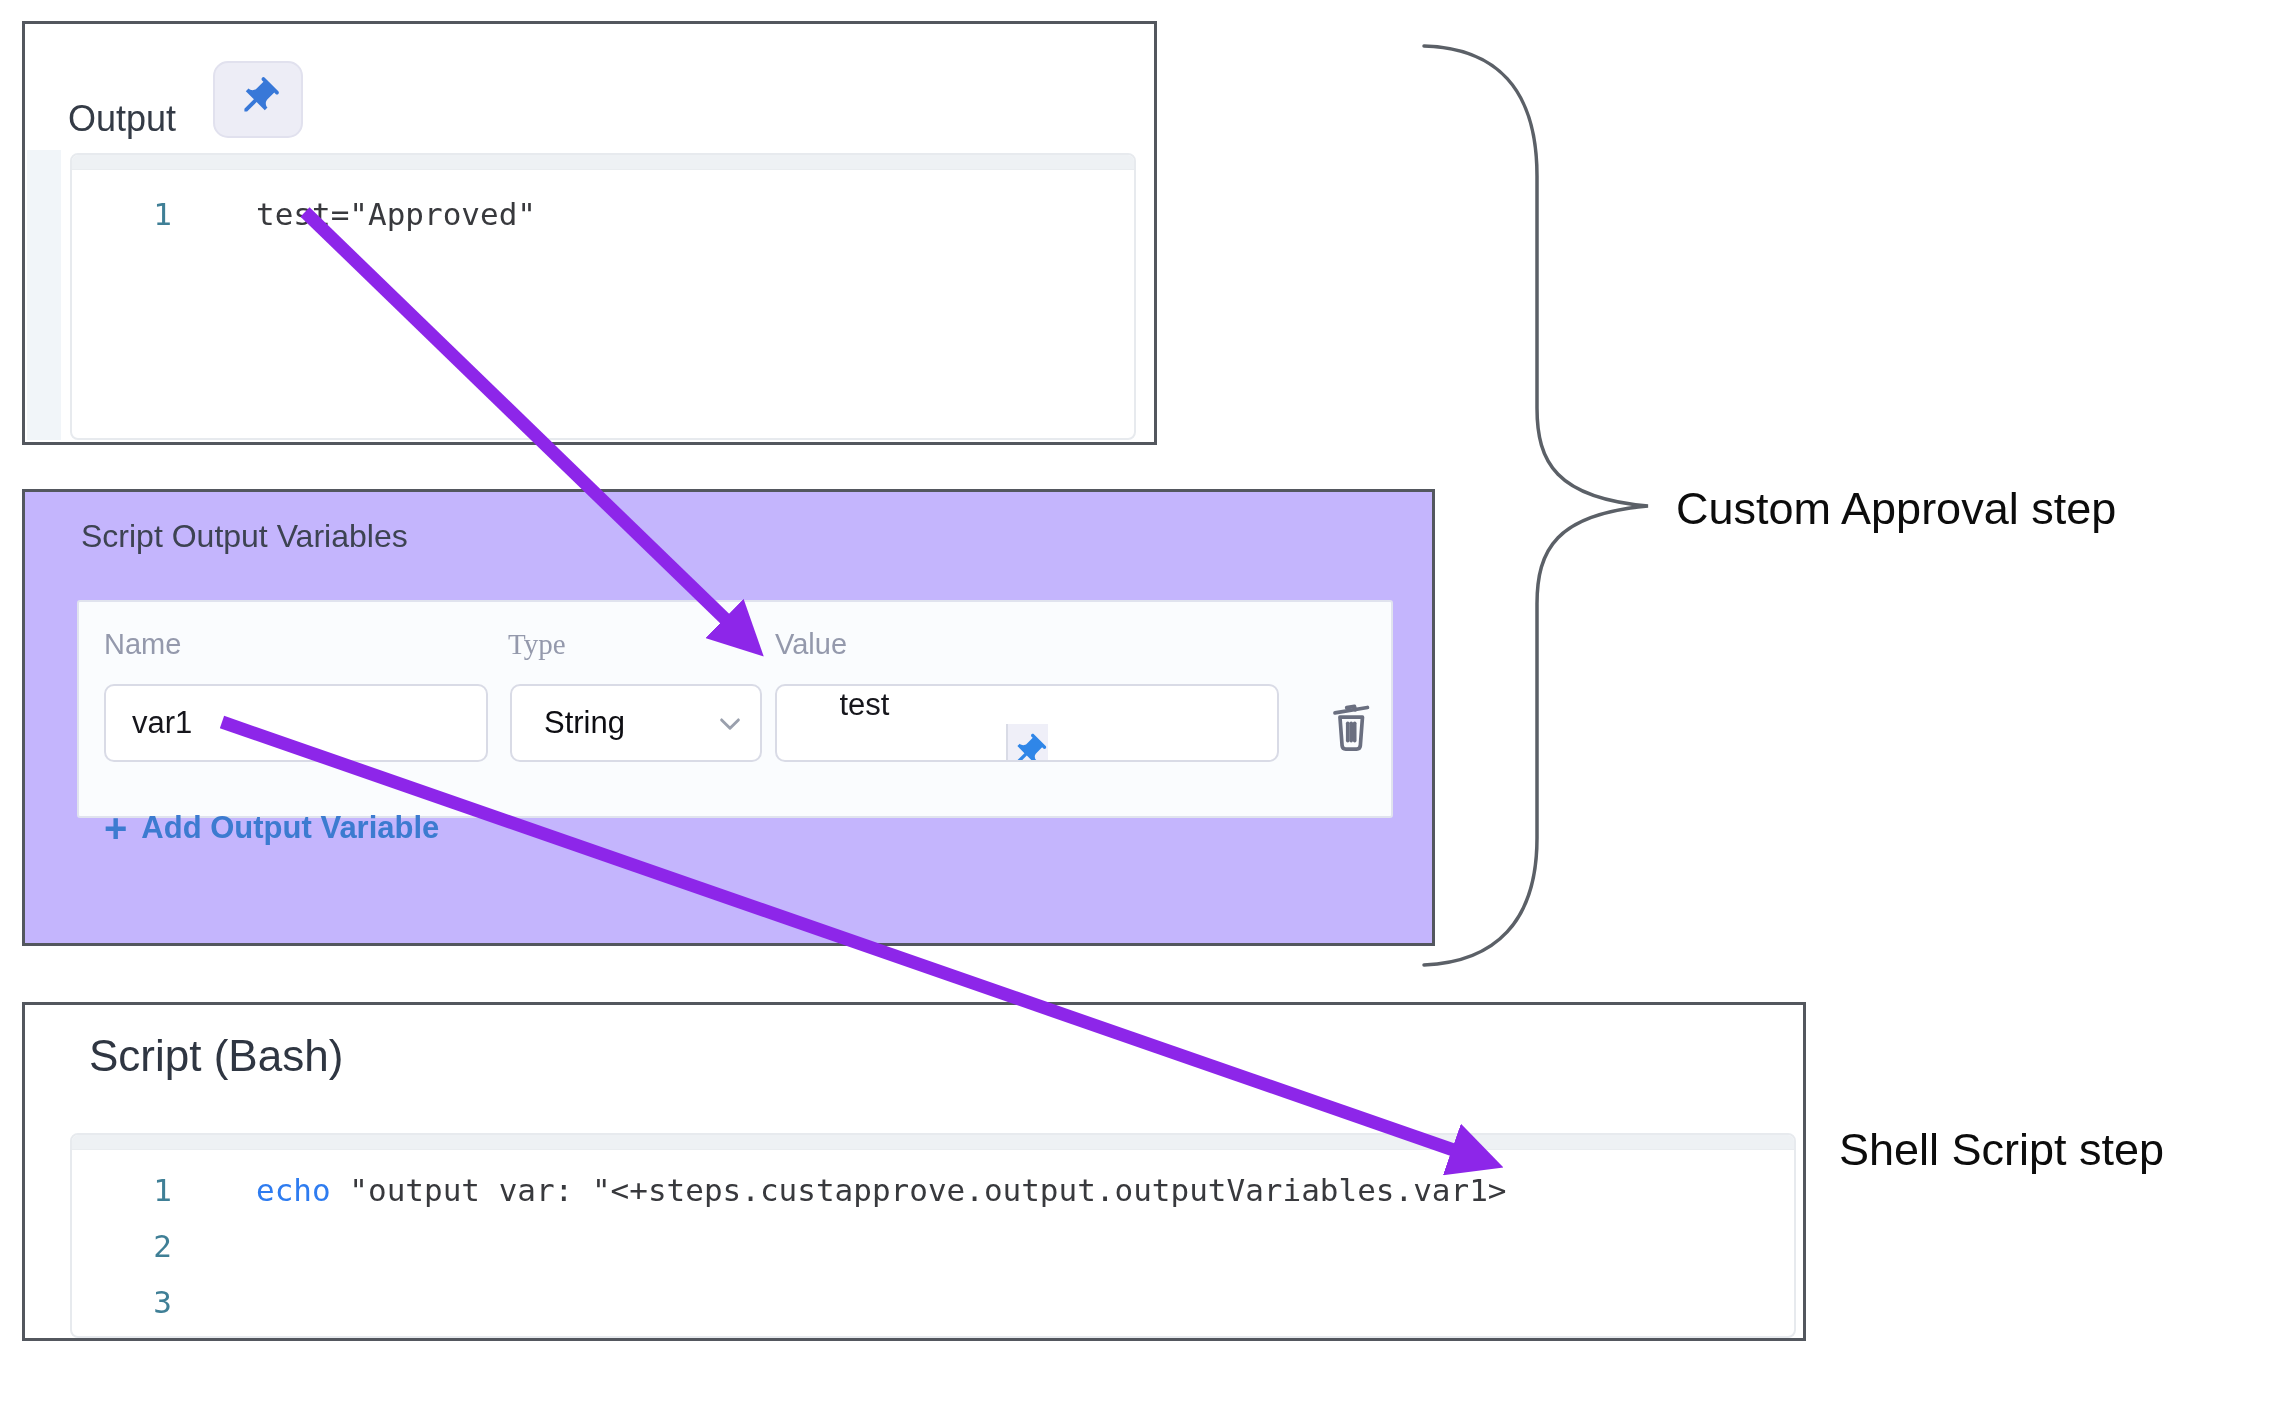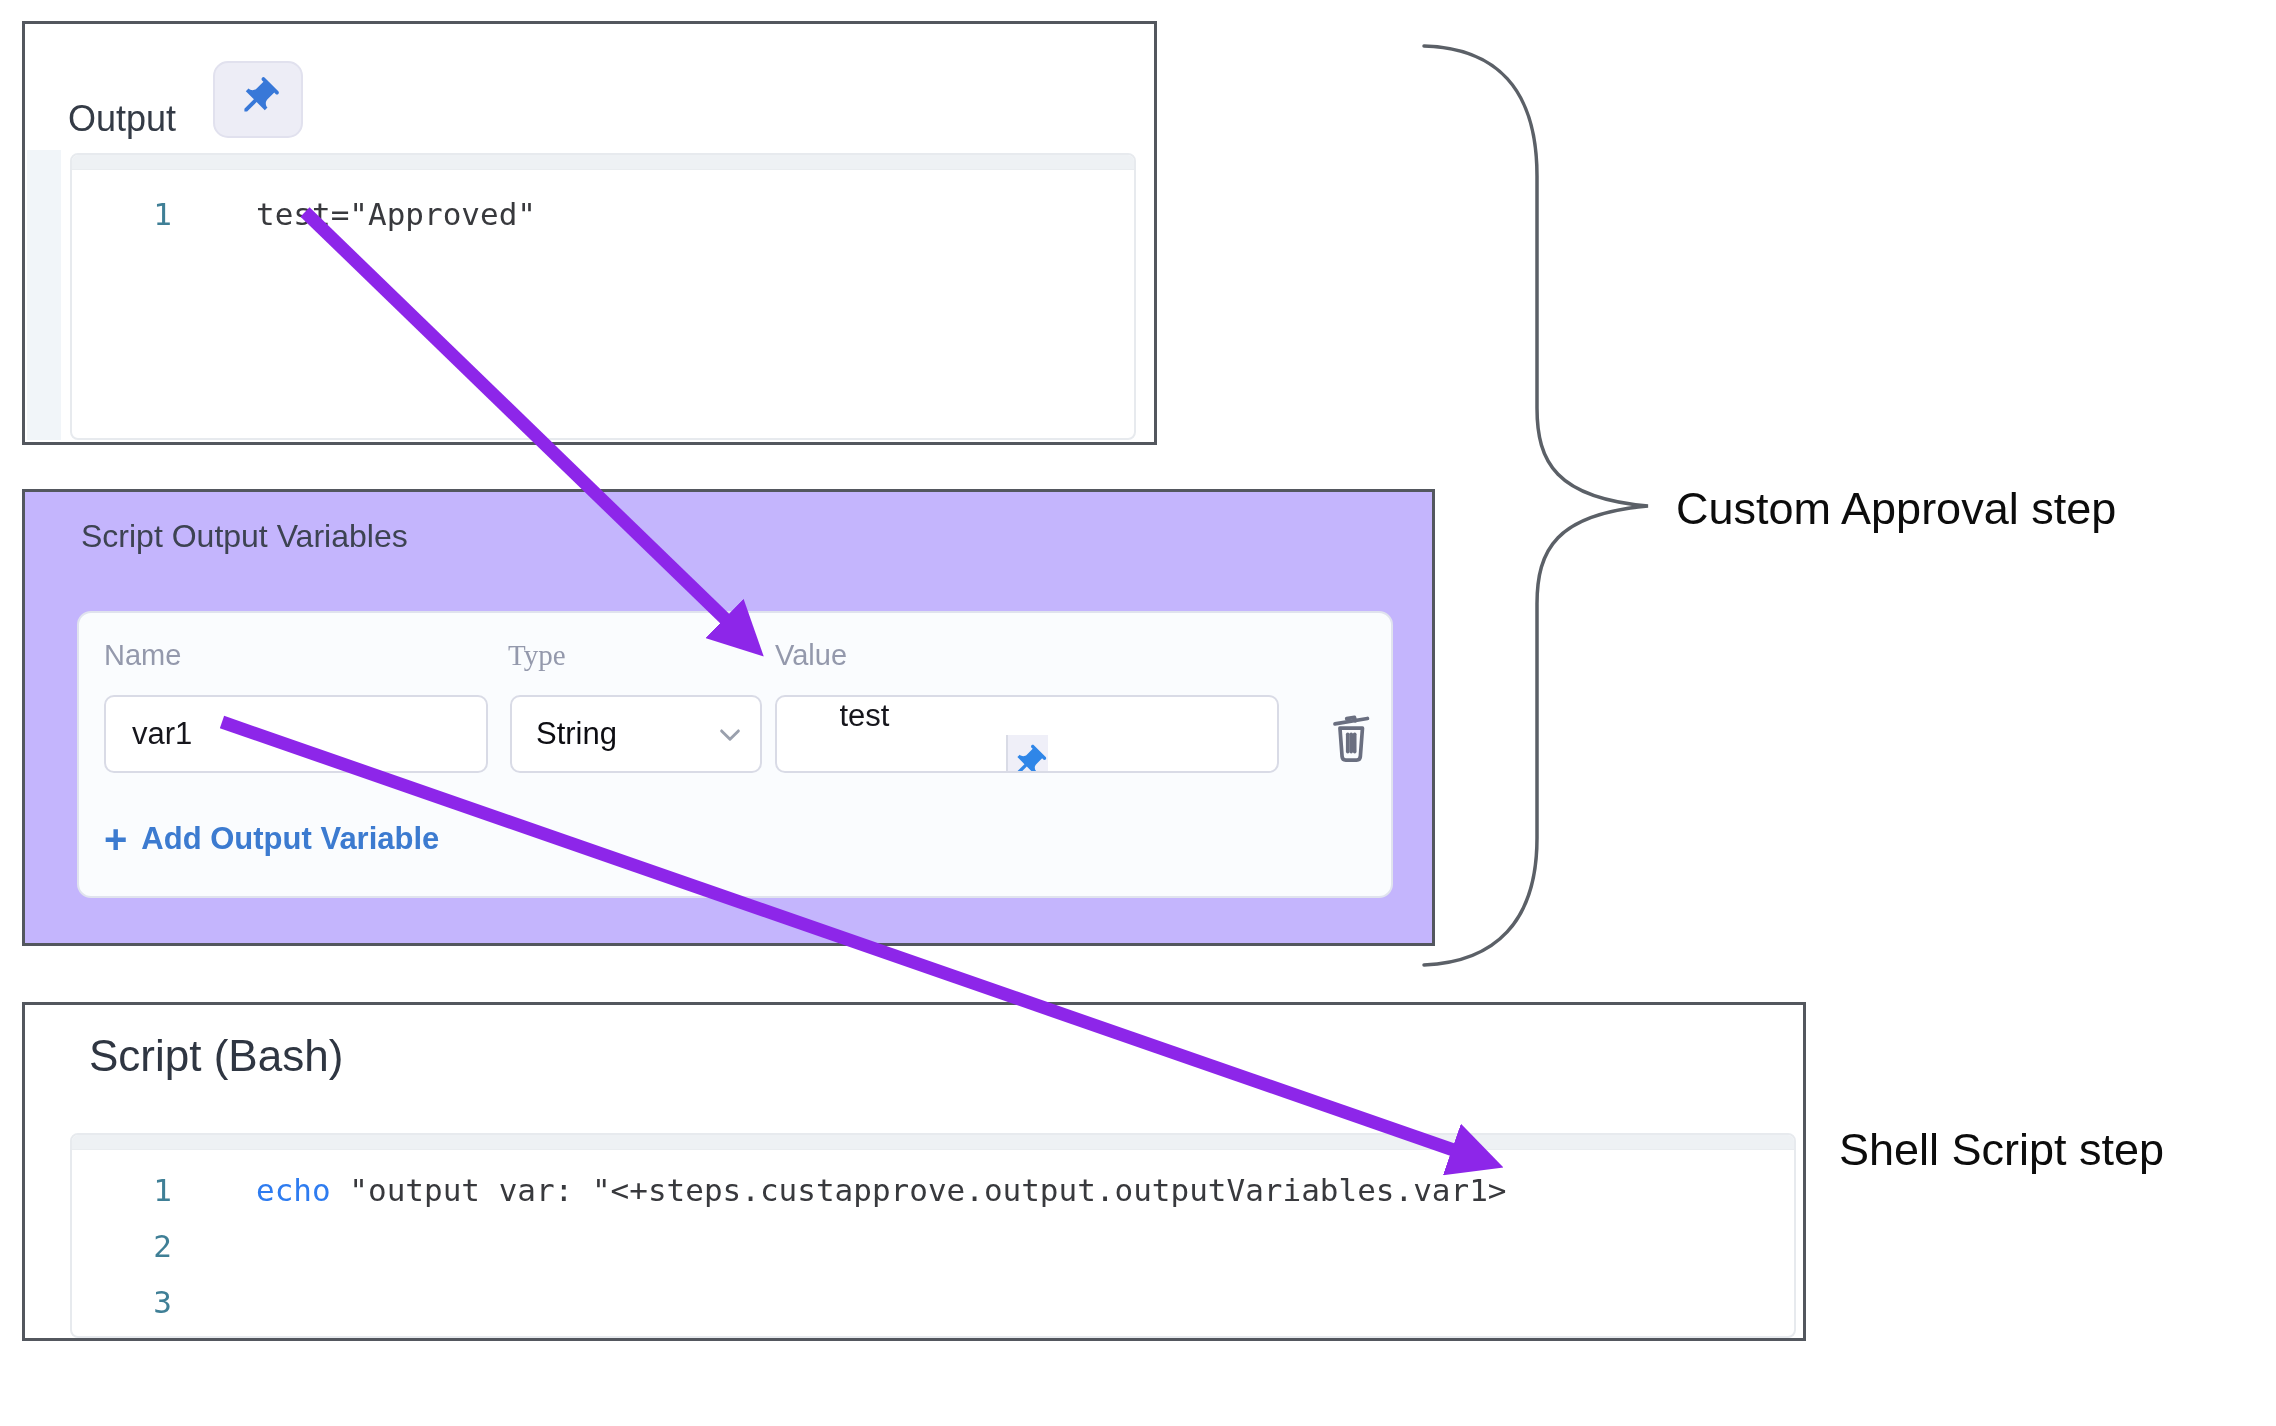--- a/index.html
+++ b/index.html
@@ -19,29 +19,29 @@
   .editor .topstrip{height:14px;background:#eef1f4;border-bottom:1px solid #e9ecef;}
   .code-row{display:flex;white-space:pre;font-size:31px;line-height:56px;}
   .code-row .gutter{width:100px;text-align:right;color:#3f7f96;flex:0 0 auto;}
   .code-row .code{padding-left:84px;color:#38393d;}
   .code-row .kw{color:#2e7cf0;}
   #editor-approval .code-row{margin-top:16px;}
 
   
   #panel-vars{left:22px;top:489px;width:1413px;height:457px;background:#f5f8fb;}
   #panel-vars .title{position:absolute;left:56px;top:26px;font-size:32px;font-weight:500;color:#3d4352;}
-  .vars-card{position:absolute;left:52px;top:108px;width:1316px;height:287px;box-sizing:border-box;
-             background:#fafcfe;border:2px solid #e0e3ee;border-radius:14px;margin-top:11px;}
+  .vars-card{position:absolute;left:52px;top:108px;width:1316px;height:218px;box-sizing:border-box;
+             background:#fafcfe;border:2px solid #e0e3ee;border-radius:3px;}
   .col-label{position:absolute;top:26px;font-size:29px;color:#9499ac;}
   #lbl-name{left:25px;} #lbl-type{left:429px;font-family:Liberation Serif, serif;} #lbl-value{left:696px;}
   .field{position:absolute;top:82px;height:78px;box-sizing:border-box;background:#ffffff;
          border:2px solid #d9dbe6;border-radius:10px;font-size:31px;color:#16161c;}
   input.field{padding:0 0 0 26px;outline:none;font-family:"Liberation Sans",sans-serif;}
   #field-name{left:25px;width:384px;}
-  .select{left:431px;width:252px;display:flex;align-items:center;cursor:pointer;}
+  .select{left:431px;width:252px;display:flex;align-items:center;cursor:pointer;padding-left:8px;}
   .select .sel-text{padding-left:24px;font-weight:500;color:#0d0d12;flex:1;}
   .select .chev{margin-right:18px;display:flex;}
   .value-group{left:696px;width:504px;display:flex;align-items:center;overflow:hidden;flex-direction:column;}
   .value-group input{border:none;outline:none;flex:1;min-width:0;padding-left:26px;font-size:31px;color:#16161c;
                      font-family:"Liberation Sans",sans-serif;background:transparent;}
   .value-pin{flex:0 0 63px;background:#efeff8;border-left:2px solid #d9dbe6;display:flex;align-items:center;justify-content:center;cursor:pointer;}
   .trash-btn{position:absolute;left:1246px;top:94px;width:52px;height:58px;background:none;border:none;padding:0;cursor:pointer;}
   .add-row{position:absolute;left:25px;top:206px;display:flex;align-items:center;gap:14px;cursor:pointer;
            color:#3c7bd0;font-weight:bold;}
   .add-row .plus{font-size:40px;line-height:40px;}

